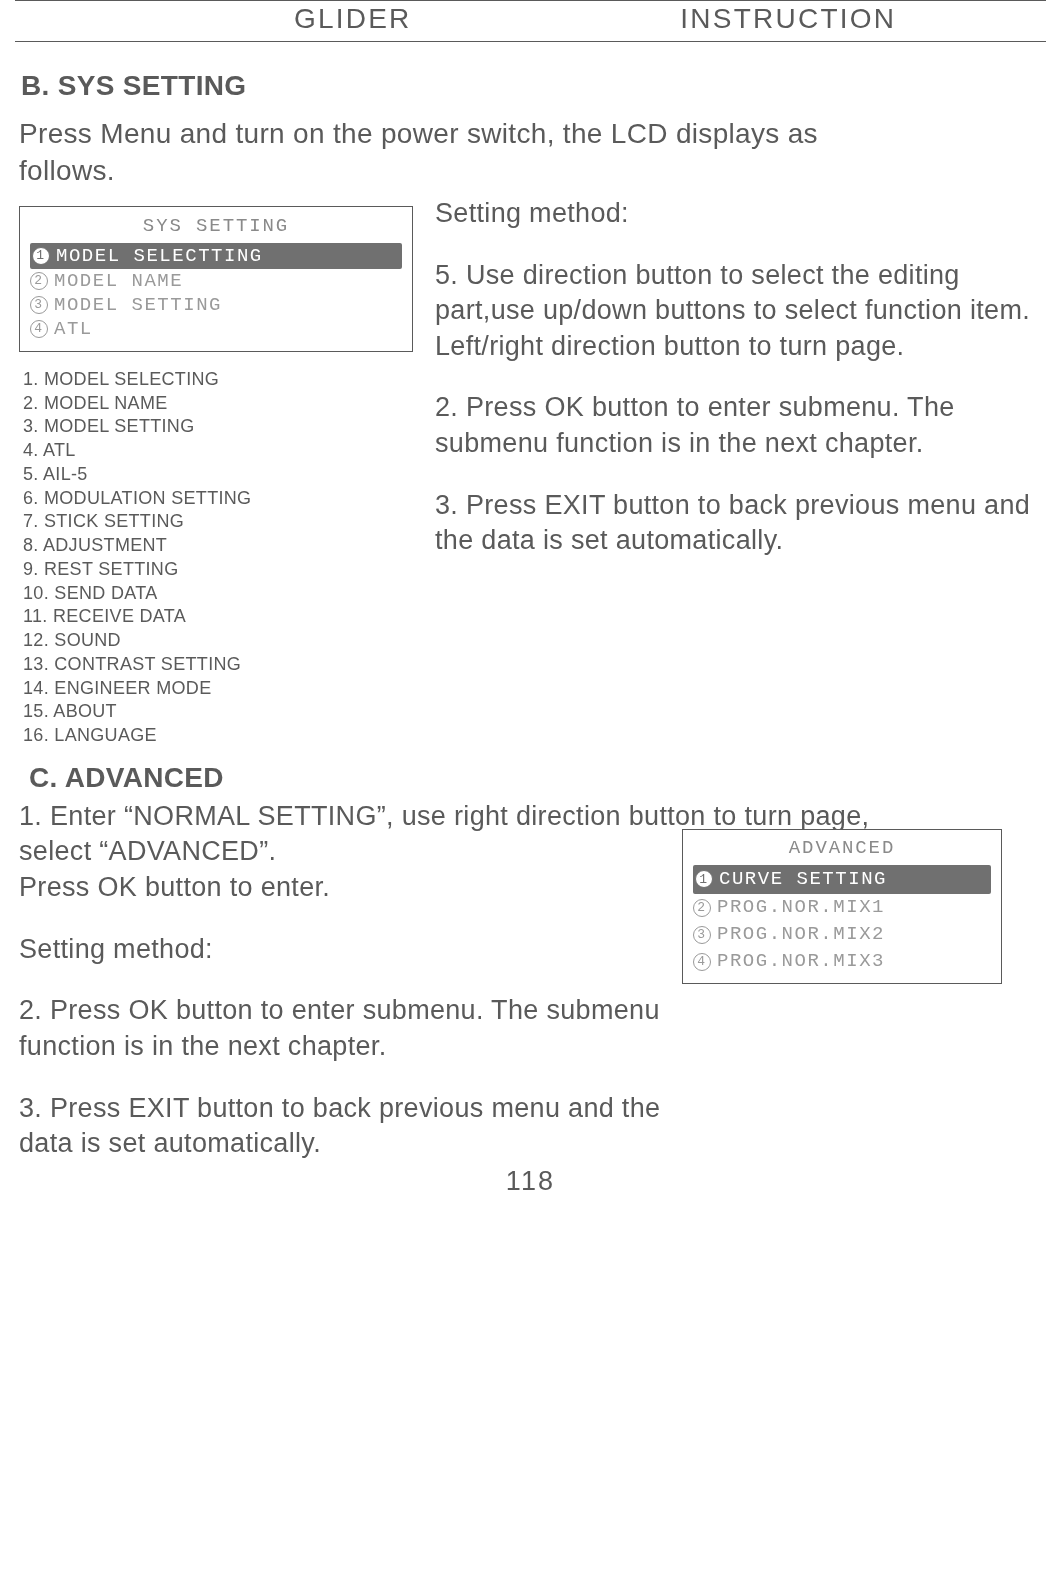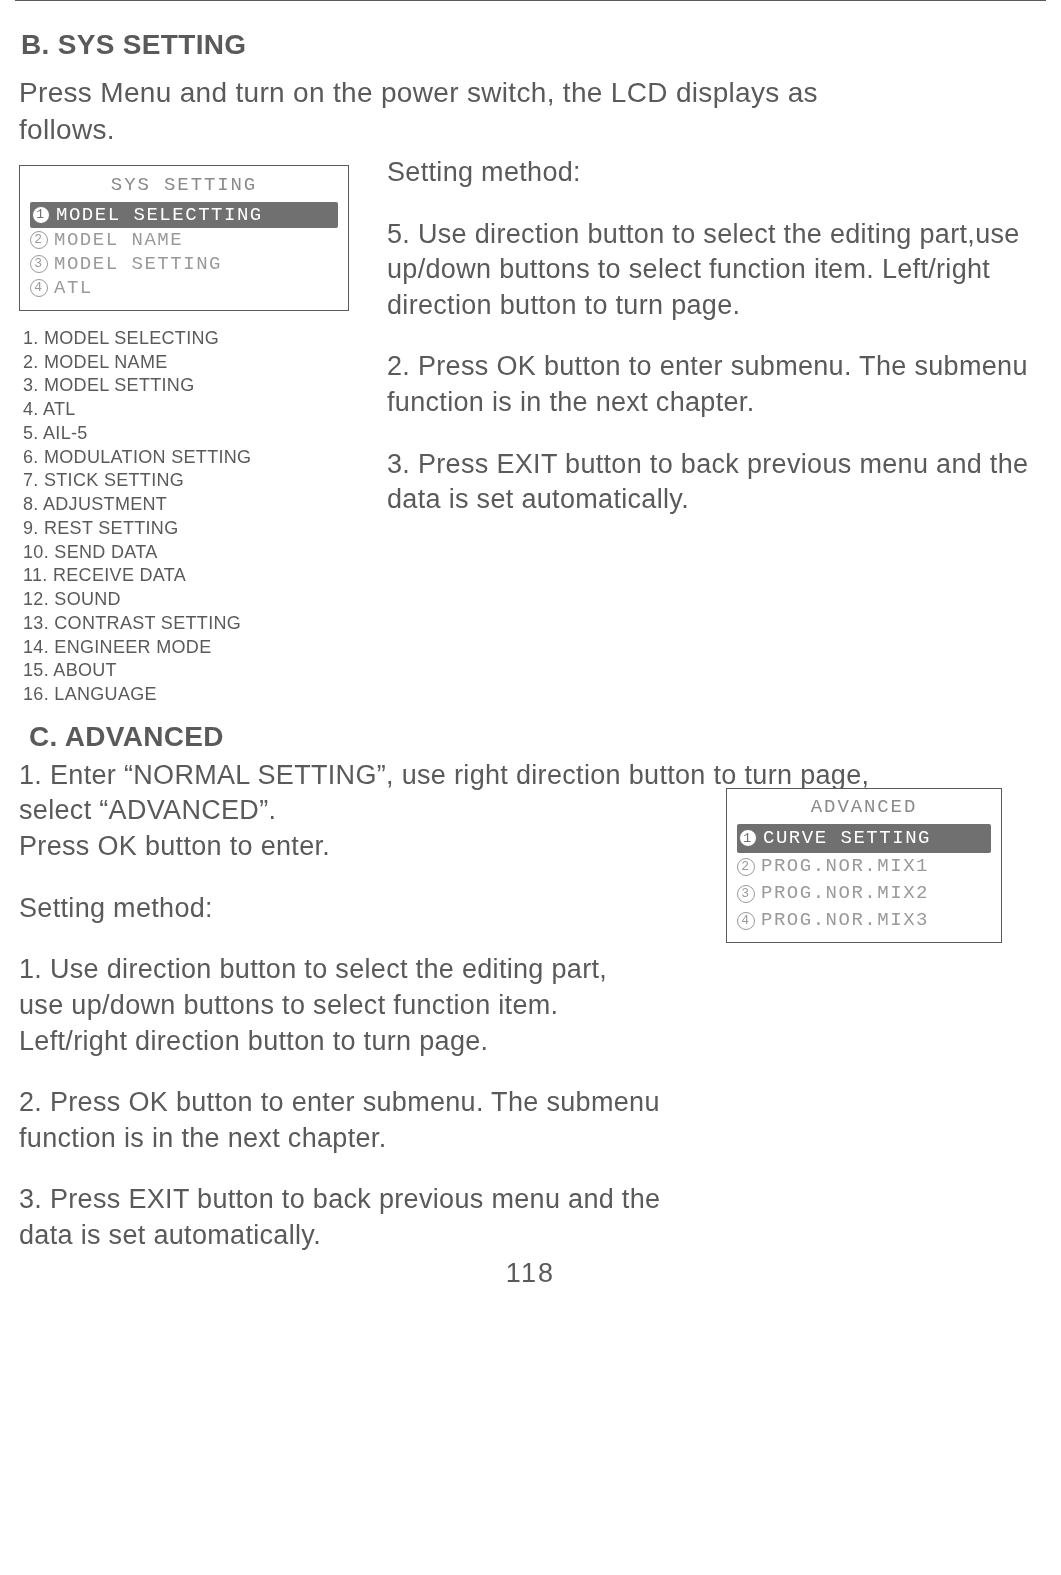--- a/index.html
+++ b/index.html
@@ -41,21 +41,21 @@
       align-items: flex-start;
       margin-top: 6px;
     }
     .left-col { flex: 0 0 350px; }
     .right-col { flex: 1; font-size: 27px; line-height: 1.32; }
     .right-col p { margin-bottom: 26px; }
     .right-col .heading-line { margin-bottom: 26px; }
     .lcd {
       border: 1.5px solid #5a5a5a;
       margin: 10px 0 16px 4px;
-      width: 330px;
+      width: 394px;
       padding: 8px 10px 10px;
       background: #fff;
     }
     .lcd-title {
       font-family: "Courier New", monospace;
       font-size: 19px;
       letter-spacing: 0.1em;
       color: #8a8a8a;
       text-align: center;
       margin-bottom: 6px;
@@ -98,37 +98,41 @@
       font-size: 27px;
       line-height: 1.32;
     }
     .section-c .section-title { margin: 4px 0 2px 10px; }
     .advanced-block { position: relative; }
     .advanced-lcd {
       position: absolute;
       right: 40px;
       top: 30px;
       border: 1.5px solid #5a5a5a;
-      width: 276px;
+      width: 320px;
       padding: 6px 10px 8px;
       background: #fff;
     }
     .advanced-lcd .lcd-title { margin-bottom: 4px; }
     .section-c p { margin-bottom: 26px; }
     .page-num {
       text-align: center;
       font-size: 27px;
       margin-top: 4px;
       letter-spacing: 0.08em;
     }
   </style>
 </head>
 <body>
 
 <div class="page">
+  <div class="header-row">
+    <div class="header-left">GLIDER</div>
+    <div class="header-right">INSTRUCTION</div>
+  </div>
 
   <div class="section-title">B. SYS SETTING</div>
 
   <div class="intro">
     <span>Press Menu and turn on the power switch, the LCD displays as</span><br>
     <span> follows.</span>
   </div>
 
   <div class="two-col">
     <div class="left-col">
@@ -204,25 +208,20 @@
         </div>
         <div class="lcd-row">
           <span class="circled">4</span>
           <span>PROG.NOR.MIX3</span>
         </div>
       </div>
     </div>
 
     <p>Setting method:</p>
 
-    <div style="margin-bottom:26px;">
-      <div>1. Use direction button to select the editing part,</div>
-      <div>use up/down buttons to select function item.</div>
-      <div>Left/right direction button to turn page.</div>
-    </div>
 
     <div style="margin-bottom:26px;">
       <div>2. Press OK button to enter submenu. The submenu</div>
       <div>function is in the next chapter.</div>
     </div>
 
     <div>
       <div>3. Press EXIT button to back previous menu and the</div>
       <div>data is set automatically.</div>
     </div>

